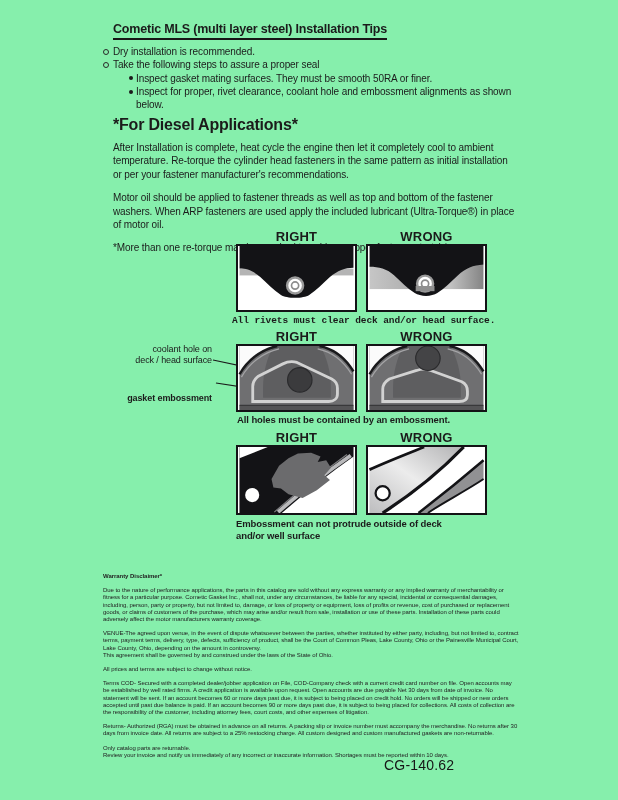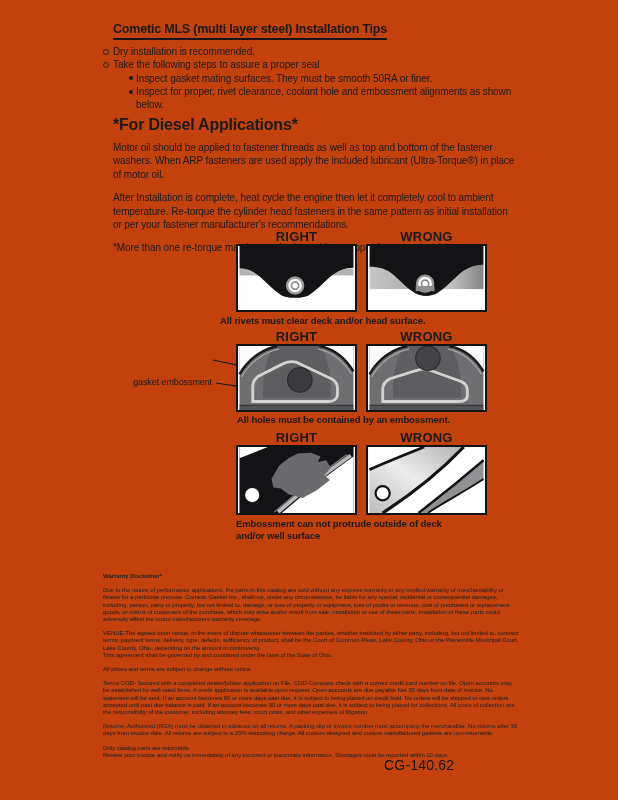--- a/index.html
+++ b/index.html
@@ -1,17 +1,17 @@
 <!DOCTYPE html>
 <html><head>
 <meta charset="utf-8">
 <style>
   html,body{margin:0;padding:0;background:#ffffff;}
   .page{
-    position:relative;width:618px;height:800px;background:#c2410c;overflow:hidden;
+    position:relative;width:618px;height:800px;background:#86efac;overflow:hidden;
     font-family:"Liberation Sans","DejaVu Sans",sans-serif;color:#1b1b1b;
   }
   
   .title{
     position:absolute;left:113px;top:22px;margin:0;
     font-size:12.5px;font-weight:bold;letter-spacing:-0.2px;
     border-bottom:2px solid #161616;padding-bottom:2px;display:inline-block;
   }
   
   .bullets{position:absolute;left:103px;top:45px;width:420px;font-size:10px;letter-spacing:-0.1px;}
@@ -31,27 +31,27 @@
   .diesel p{margin:0 0 10px 0;font-size:10px;line-height:13.4px;letter-spacing:-0.1px;}
   .diesel p.note{margin-top:3px;}
   
   .dlabels{position:absolute;left:236px;width:251px;display:flex;}
   .dlabel{width:121px;text-align:center;font-size:13px;font-weight:bold;letter-spacing:0.2px;}
   .dlabel.wrong{margin-left:9px;}
   .dimgs{position:absolute;left:236px;width:251px;display:flex;}
   .dimgs svg{border:2px solid #131316;box-sizing:border-box;display:block;background:#fff;}
   .dimgs svg.wrongimg{margin-left:9px;}
   .dcaption{position:absolute;font-size:9.5px;font-weight:bold;letter-spacing:-0.1px;line-height:11.5px;}
-  .r1-labels{top:229px;} .r1-imgs{top:244px;} .r1-cap{left:220px;top:315px;}
+  .r1-labels{top:229px;} .r1-imgs{top:244px;} .r1-cap{left:232px;top:315px;font-family:Liberation Mono, monospace;}
   .r2-labels{top:329px;} .r2-imgs{top:344px;} .r2-cap{left:218px;top:414px;width:251px;text-align:center;}
   .r3-labels{top:430px;} .r3-imgs{top:445px;} .r3-cap{left:236px;top:518px;width:230px;}
   
   .sidelabels{position:absolute;left:98px;width:114px;text-align:right;font-size:9px;line-height:10.5px;letter-spacing:-0.1px;}
   .sl-coolant{top:344px;}
-  .sl-emboss{top:377px;}
+  .sl-emboss{top:393px;font-weight:bold;}
   .leader-overlay{position:absolute;left:205px;top:352px;width:102px;height:46px;}
   
   .legal{position:absolute;left:103px;top:573px;width:416px;font-size:6px;line-height:7.2px;letter-spacing:-0.05px;color:#222;}
   .legal .lhead{font-weight:bold;margin:0 0 7px 0;}
   .legal p{margin:0 0 7px 0;}
   .legal p.tight{margin:0;}
   
   .pagenum{position:absolute;left:384px;top:757px;font-size:14px;letter-spacing:0.2px;color:#161616;}
 </style>
 </head>
@@ -75,22 +75,22 @@
       <span>Inspect gasket mating surfaces.  They must be smooth 50RA or finer.</span>
     </div>
     <div class="srow">
       <span class="fbullet"></span>
       <span>Inspect for proper, rivet clearance, coolant hole and embossment alignments as shown below.</span>
     </div>
   </div>
 
   <div class="diesel">
     <h2>*For Diesel Applications*</h2>
+    <p>After Installation is complete, heat cycle the engine then let it completely cool to ambient temperature. Re-torque the cylinder head fasteners in the same pattern as initial installation or per your fastener manufacturer's recommendations.</p>
     <p>Motor oil should be applied to fastener threads as well as top and bottom of the fastener washers. When ARP fasteners are used apply the included lubricant (Ultra-Torque®) in place of motor oil.</p>
-    <p>After Installation is complete, heat cycle the engine then let it completely cool to ambient temperature. Re-torque the cylinder head fasteners in the same pattern as initial installation or per your fastener manufacturer's recommendations.</p>
     <p class="note">*More than one re-torque may be required to achieve proper fastener stretch*</p>
   </div>
 
   <div class="dlabels r1-labels">
     <span class="dlabel">RIGHT</span>
     <span class="dlabel wrong">WRONG</span>
   </div>
   <div class="dimgs r1-imgs">
 
     <svg width="121" height="68" viewBox="0 0 121 68">
@@ -115,20 +115,24 @@
       <rect x="0" y="20" width="121" height="26" fill="url(#g1w)"></rect>
       <rect x="0" y="46" width="121" height="22" fill="#ffffff"></rect>
       <path d="M0,0 H121 V20 C110,20 102,24 94,31 C86,38 80,45 72,50 C66,54 54,54 48,50 C40,45 34,38 26,31 C18,24 10,22 0,22 Z" fill="#131316"></path>
       <circle cx="59" cy="40" r="8.5" fill="#ffffff" stroke="#9a9a9a" stroke-width="2.6"></circle>
       <circle cx="59" cy="40" r="3.8" fill="#ffffff" stroke="#8c8c8c" stroke-width="1.8"></circle>
       <rect x="49" y="42.5" width="20" height="5.5" fill="#8f8f8f"></rect>
     </svg>
   </div>
   <div class="dcaption r1-cap">All rivets must clear deck and/or head surface.</div>
 
+  <div class="sidelabels sl-coolant">
+    <div>coolant hole on</div>
+    <div>deck / head surface</div>
+  </div>
   <div class="sidelabels sl-emboss">gasket embossment</div>
   <svg class="leader-overlay" width="102" height="46" viewBox="0 0 102 46">
     <line x1="8" y1="8" x2="97" y2="27" stroke="#1a1a1a" stroke-width="1.2"></line>
     <line x1="11" y1="31" x2="63" y2="39" stroke="#1a1a1a" stroke-width="1.2"></line>
   </svg>
   <div class="dlabels r2-labels">
     <span class="dlabel">RIGHT</span>
     <span class="dlabel wrong">WRONG</span>
   </div>
   <div class="dimgs r2-imgs">

